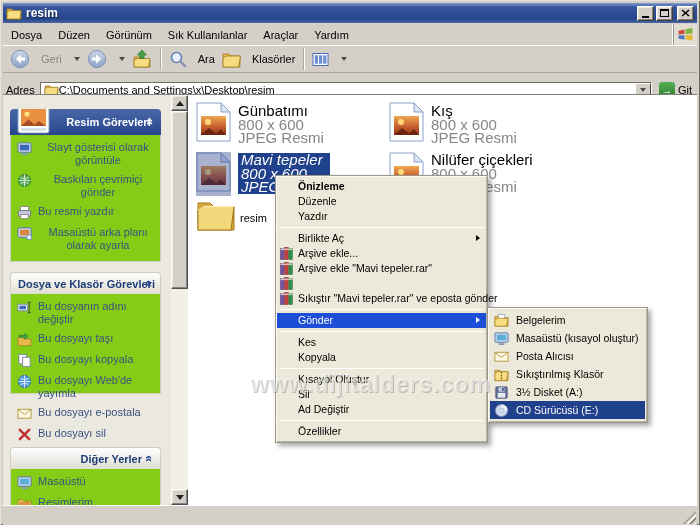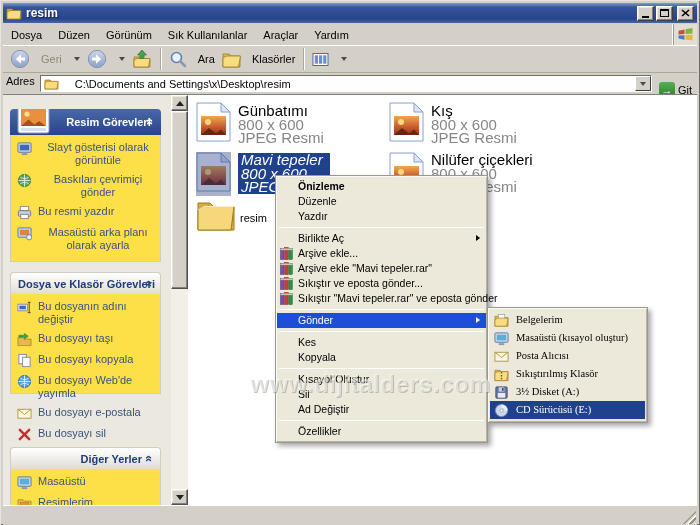--- a/index.html
+++ b/index.html
@@ -49,27 +49,27 @@
     display:flex; align-items:center; gap:1px; padding:0 4px; font-size:11px;
   }
   .tb-btn { display:flex; align-items:center; gap:11px; padding:2px 3px; }
   .tb-label { color:#000; } .tb-label.dis { color:#8a887c; }
   .dd { width:0; height:0; border-left:3px solid transparent; border-right:3px solid transparent;
         border-top:4px solid #4a4a42; margin-left:1px; }
   .tb-sep { width:1px; height:22px; background:#aca899; box-shadow:1px 0 0 #fff; margin:0 4px; }
   
   .addressbar {
     position:absolute; top:74px; left:3px; right:3px; height:32px;
-    display:flex; gap:5px; padding:1px 3px; font-size:11px;
+    display:flex; align-items:center; gap:5px; padding:1px 3px; font-size:11px;
   }
   .addr-label { color:#000; }
   .addr-input {
     flex:1; height:17px; background:#fff; position:relative;
     border:1px solid; border-color:#716f64 #fff #fff #716f64;
-    display:flex; align-items:center; gap:16px; padding-left:3px;
+    display:flex; align-items:center; gap:0; padding-left:3px;
   }
   .addr-path { font-size:11px; color:#000; white-space:nowrap; overflow:hidden; flex:1; }
   .addr-dd {
     position:absolute; right:0; top:0; width:16px; height:15px; background:#d4d0c8;
     border:1px solid; border-color:#fff #404040 #404040 #fff;
     display:flex; align-items:center; justify-content:center;
   }
   .git-btn { display:flex; align-items:center; gap:3px; padding:0 2px; }
   .git-icon { width:16px; height:16px; border-radius:3px;
     background:linear-gradient(180deg,#55b055,#2c7d2c); color:#fff;
@@ -108,21 +108,21 @@
     position:relative; height:22px; line-height:22px;
     background:linear-gradient(180deg,#ffffff,#dfddd2);
     border:1px solid #d0cec0; border-bottom:none; border-radius:4px 4px 0 0;
     color:#1e3c78; font-weight:bold; font-size:11px; padding:0 18px 0 7px;
     white-space:nowrap; overflow:hidden;
   }
   .chev { position:absolute; right:7px; top:50%; transform:translateY(-54%) rotate(90deg);
     font-weight:bold; font-size:12px; line-height:1; }
   .panel-hdr-dark .chev { color:#fff; } .panel-hdr-light .chev { color:#26458c; }
   .pic-task-icon { position:absolute; left:6px; top:-5px; }
-  .panel-body { background:#fde047; border:1px solid #d0cec0; border-top:none; padding:6px 2px 10px 6px; }
+  .panel-body { background:#84cc16; border:1px solid #d0cec0; border-top:none; padding:6px 2px 10px 6px; }
   .p1 .panel-body { height:127px; } .p2 .panel-body { height:100px; } .p3 .panel-body { height:42px; }
   .task { display:flex; gap:6px; margin-bottom:6px; cursor:pointer; }
   .task .ticn { flex:none; width:15px; height:15px; }
   .task .tlbl { font-size:11px; line-height:13px; color:#3a5280; }
   
   .fitem { position:absolute; }
   .ficon { position:relative; width:35px; height:40px; }
   .sel-overlay { position:absolute; inset:0; background:rgba(26,52,128,.38); }
   .flabels { position:absolute; font-size:15px; line-height:13.5px; color:#000; white-space:nowrap; }
   .fdim, .ftype { color:#868686; }
@@ -147,21 +147,21 @@
   .hl .cm-arrow { border-left-color:#fff; }
   .cm-icn { position:absolute; left:3px; top:1px; width:13px; height:13px; }
   
   .smenu {
     position:absolute; left:487px; top:307px; width:161px; z-index:11;
     background:#ece9db; border:1px solid #9a988c;
     box-shadow: inset 1px 1px 0 #fbfaf4, inset -1px -1px 0 #b8b5a6, 3px 3px 5px rgba(0,0,0,.35);
     padding:3px 2px; font-size:10.5px;
   }
   .sm-item { position:relative; height:18px; line-height:18px; padding-left:26px;
-    color:#000; white-space:nowrap; cursor:default;font-family:Liberation Serif, serif; }
+    color:#000; white-space:nowrap; cursor:default; }
   .sm-item.hl { background:#20418c; color:#fff; }
   .sm-icn { position:absolute; left:4px; top:1.5px; width:15px; height:15px; }
   
   .watermark {
     position:absolute; left:250px; top:370px; z-index:20;
     font-size:24px; font-weight:bold; letter-spacing:.5px;
     color:rgba(255,255,255,.5); text-shadow:1px 1px 0 rgba(130,130,120,.45);
     pointer-events:none;
   }
   
@@ -528,21 +528,21 @@
         <rect x="0.5" y="1.5" width="12" height="1.6" fill="#e8e0d0" opacity=".8"></rect>
       </svg>
     <span>Arşive ekle "Mavi tepeler.rar"</span></div>
   <div class="cm-item">
     <svg class="cm-icn" viewBox="0 0 13 13">
         <rect x="0.5" y="1.5" width="3.4" height="11" fill="#7a50a0" stroke="#4a2c6a" stroke-width=".5"></rect>
         <rect x="4.6" y="0.5" width="3.6" height="12" fill="#c04040" stroke="#7c2020" stroke-width=".5"></rect>
         <rect x="8.9" y="1.5" width="3.4" height="11" fill="#309048" stroke="#1a5c2a" stroke-width=".5"></rect>
         <rect x="0.5" y="1.5" width="12" height="1.6" fill="#e8e0d0" opacity=".8"></rect>
       </svg>
-    <span>Sıkıştır ve eposta gönder...</span></div>
+    </div>
   <div class="cm-item">
     <svg class="cm-icn" viewBox="0 0 13 13">
         <rect x="0.5" y="1.5" width="3.4" height="11" fill="#7a50a0" stroke="#4a2c6a" stroke-width=".5"></rect>
         <rect x="4.6" y="0.5" width="3.6" height="12" fill="#c04040" stroke="#7c2020" stroke-width=".5"></rect>
         <rect x="8.9" y="1.5" width="3.4" height="11" fill="#309048" stroke="#1a5c2a" stroke-width=".5"></rect>
         <rect x="0.5" y="1.5" width="12" height="1.6" fill="#e8e0d0" opacity=".8"></rect>
       </svg>
     <span>Sıkıştır "Mavi tepeler.rar" ve eposta gönder</span></div>
   <div class="cm-sep"></div>
   <div class="cm-item hl"><span>Gönder</span><div class="cm-arrow"></div></div>

